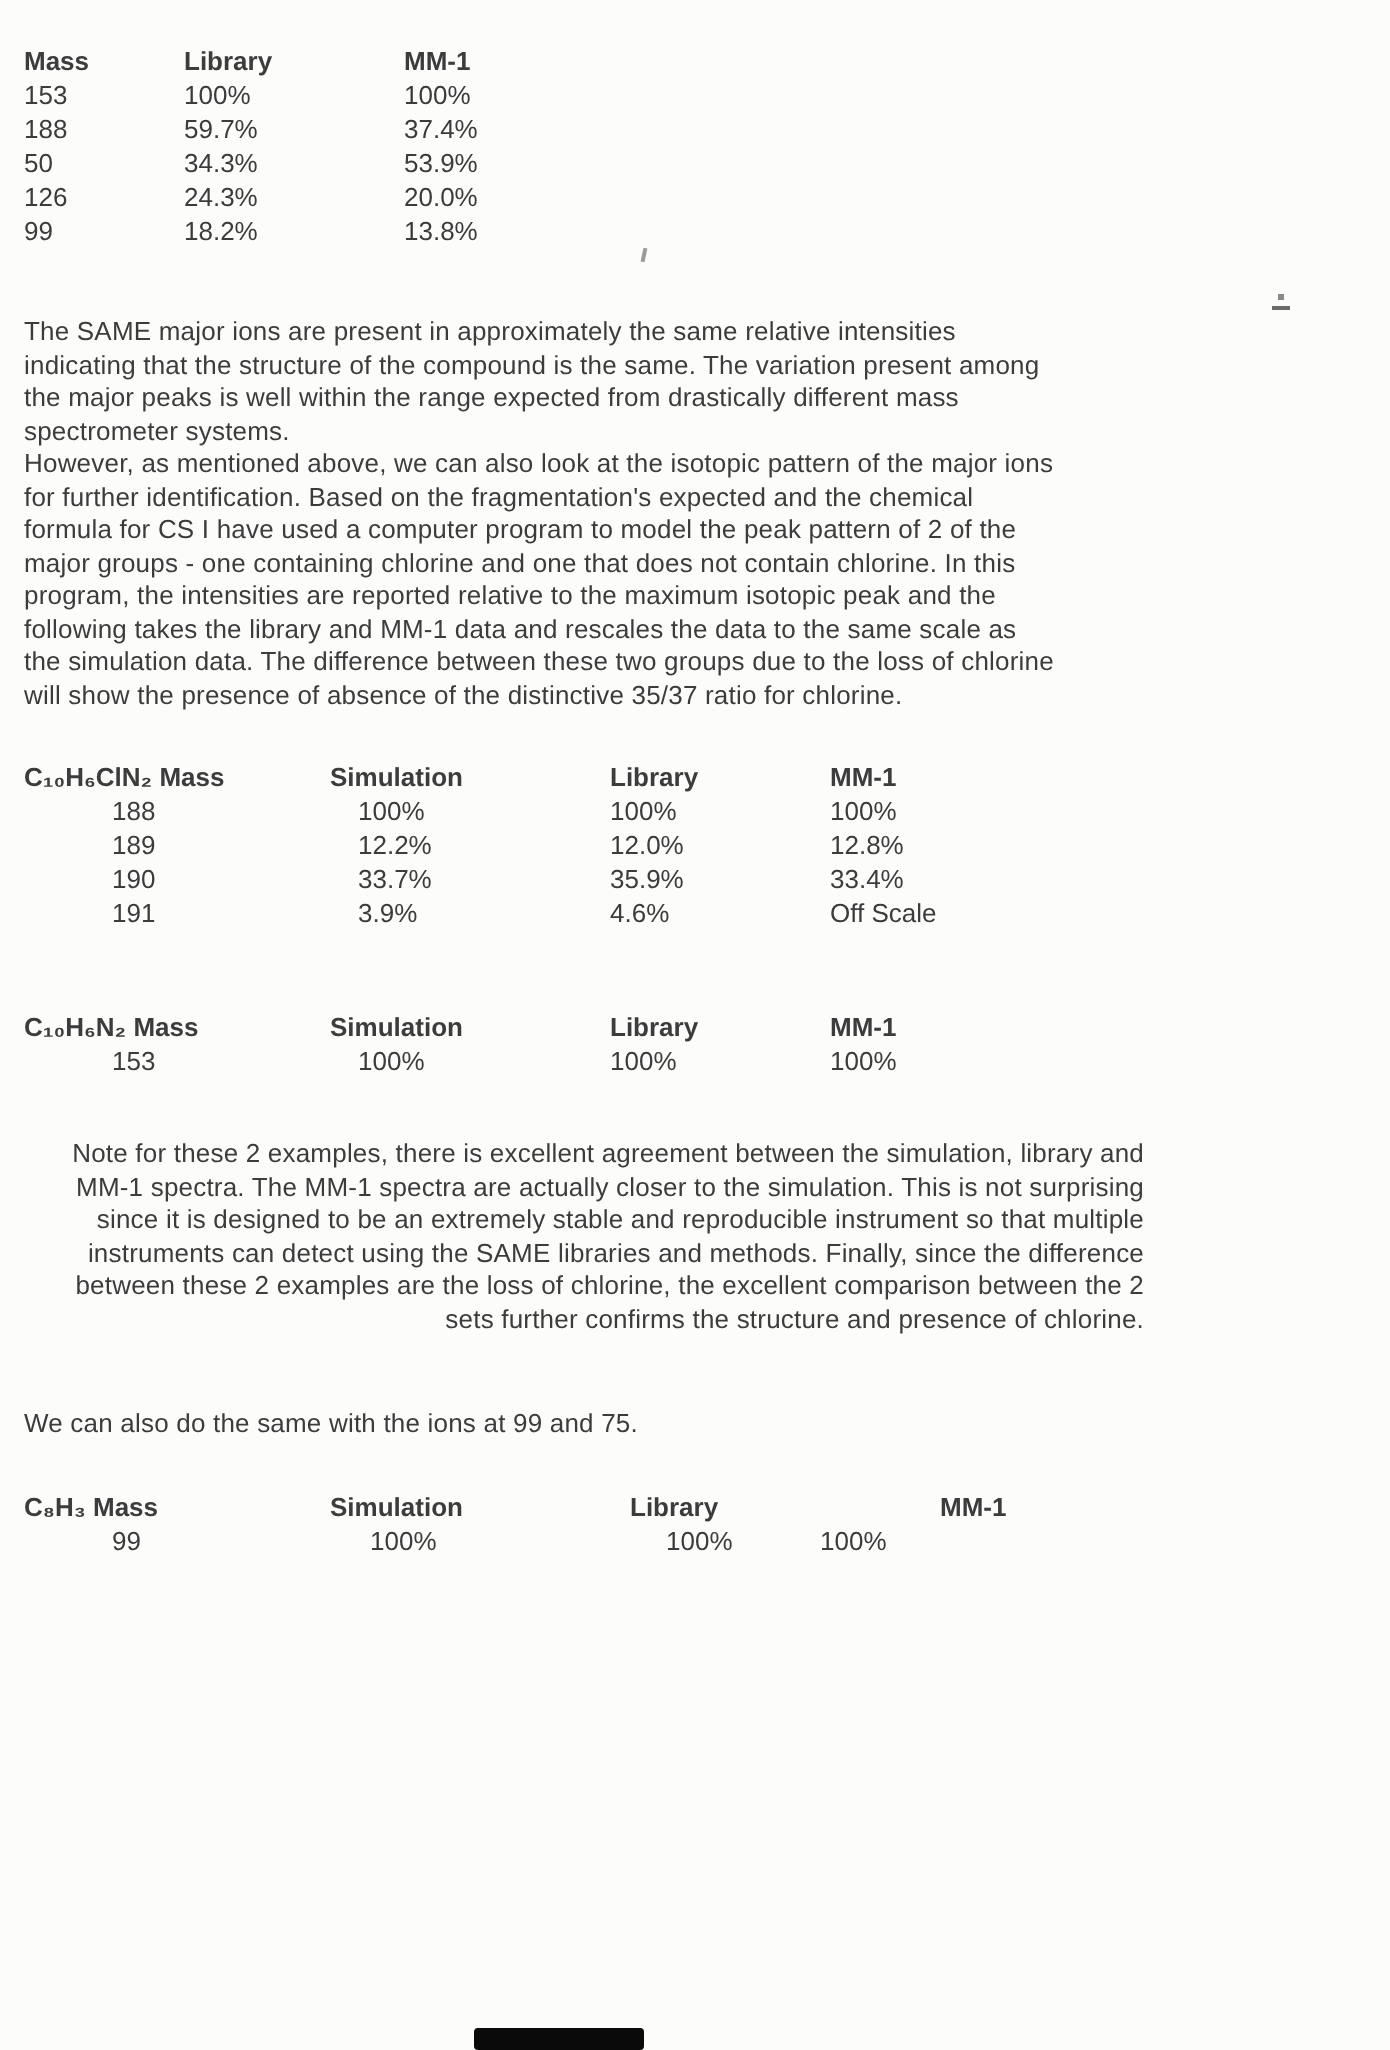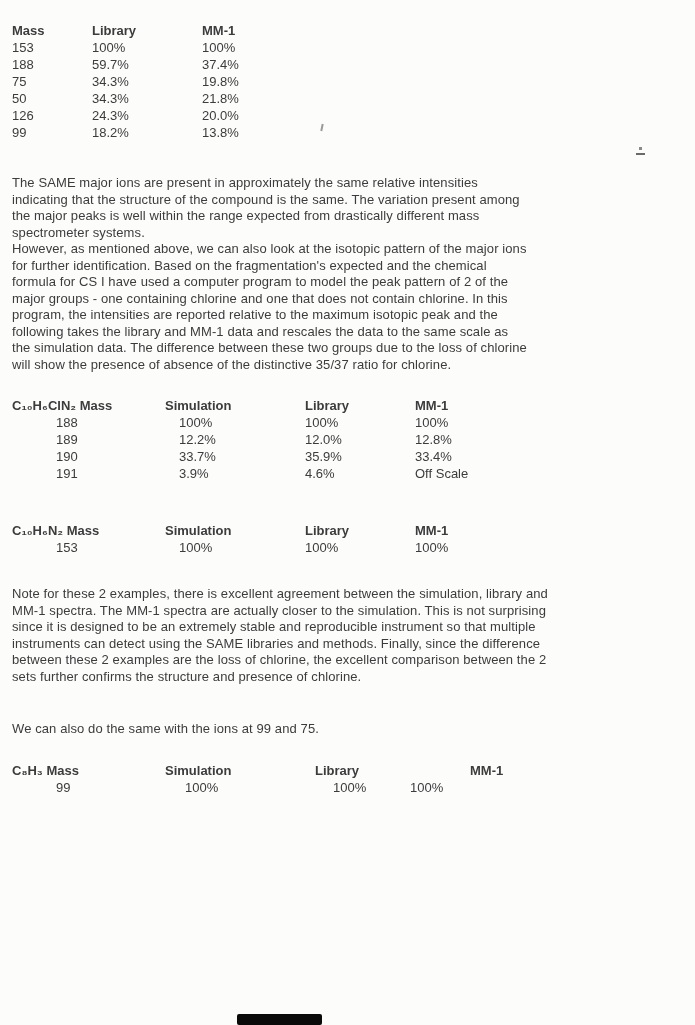--- a/index.html
+++ b/index.html
@@ -10,21 +10,21 @@
     font-family: "Liberation Sans", "DejaVu Sans", sans-serif;
     color: #3c3c3c;
     font-size: 13px;
     position: relative;
     overflow: hidden;
   }
   .page { padding: 22px 28px 0 12px; }
   p { margin: 0; line-height: 16.5px; letter-spacing: 0.1px; }
   .w505 { max-width: 505px; }
   .w515 { max-width: 516px; }
-  .w560 { max-width: 560px; }
+  .w560 { max-width: 560px; text-align: right; }
   .mb24 { margin-bottom: 24px; }
   .mb30 { }
   .mb36 { margin-bottom: 36px; }
 
   table.tbl { border-collapse: collapse; border-spacing: 0; }
   table.tbl td { padding: 0; line-height: 17px; font-size: 13px; vertical-align: top; white-space: nowrap; }
   td.hdr { font-weight: bold; }
 
   
   .t1 { margin-bottom: 34px; }
@@ -75,28 +75,23 @@
       <td>153</td>
       <td>100%</td>
       <td>100%</td>
     </tr>
     <tr>
       <td>188</td>
       <td>59.7%</td>
       <td>37.4%</td>
     </tr>
     <tr>
-      <td>75</td>
-      <td>34.3%</td>
-      <td>19.8%</td>
-    </tr>
-    <tr>
       <td>50</td>
       <td>34.3%</td>
-      <td>21.8%</td>
+      <td>53.9%</td>
     </tr>
     <tr>
       <td>126</td>
       <td>24.3%</td>
       <td>20.0%</td>
     </tr>
     <tr>
       <td>99</td>
       <td>18.2%</td>
       <td>13.8%</td>

